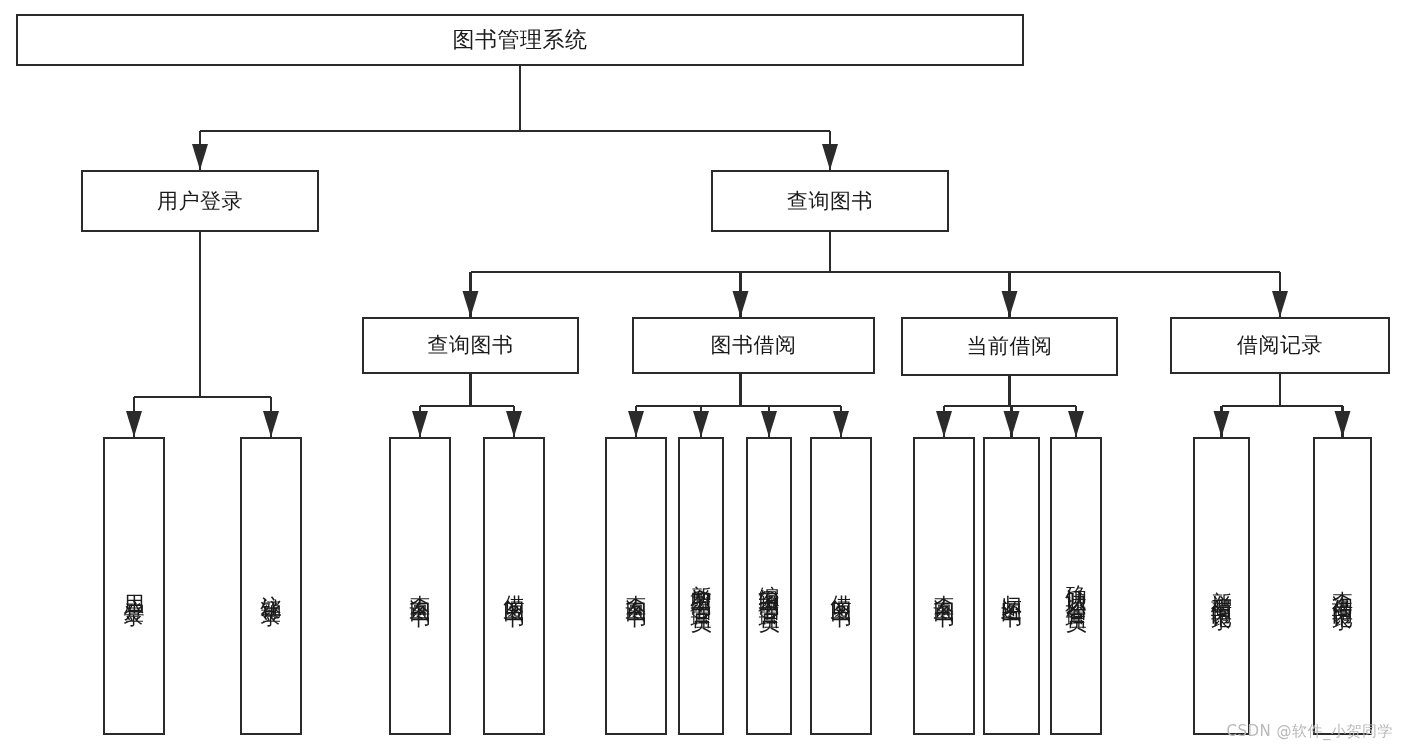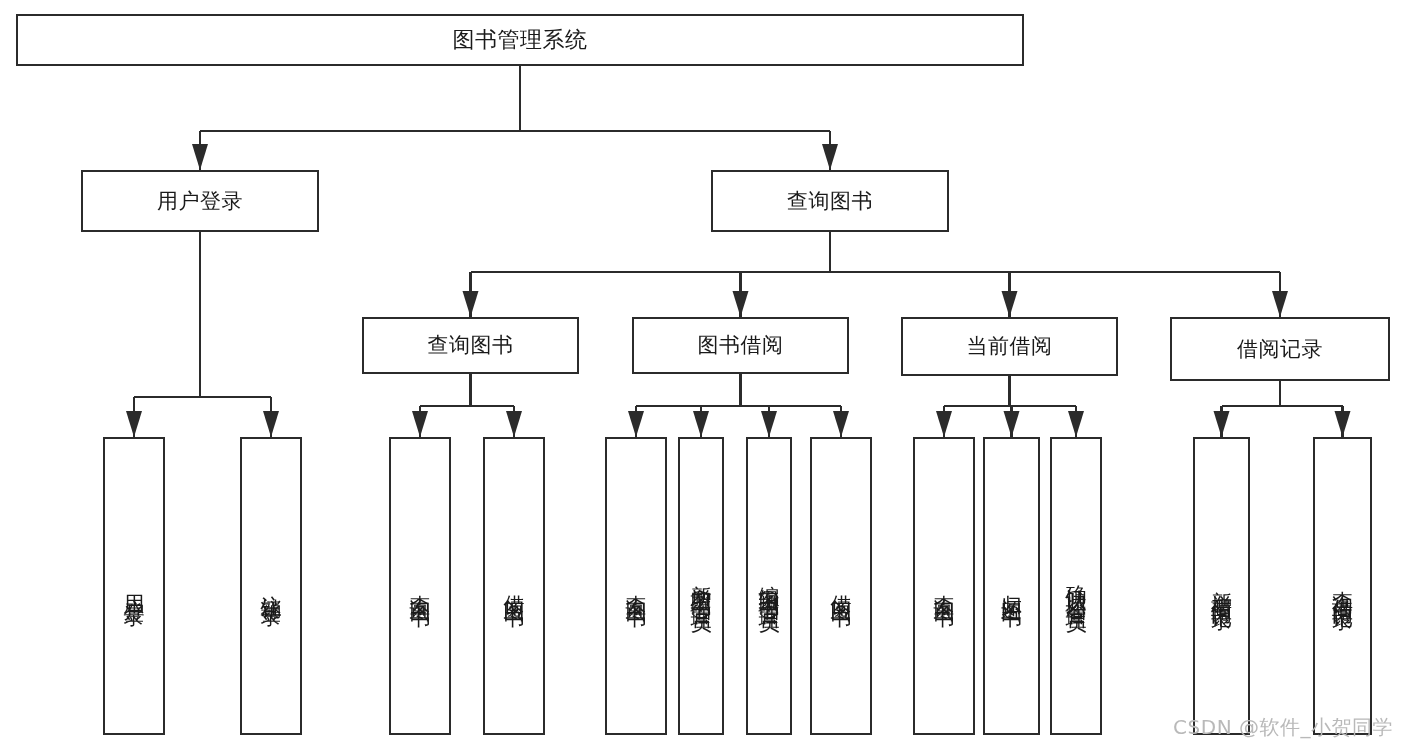--- a/index.html
+++ b/index.html
@@ -46,21 +46,21 @@
     letter-spacing: 4px;
     white-space: nowrap;
   }
   .node-box.root .node-label {
     font-size: 22px;
   }
   .watermark {
     position: absolute;
     right: 12px;
     bottom: 6px;
-    font-size: 20px;
+    font-size: 15px;
     color: #b9b9b9;
     white-space: nowrap;
     letter-spacing: 0.5px;
     pointer-events: none;
   }
 </style>
 </head>
 <body>
 
 <div id="diagram-root">
@@ -127,27 +127,27 @@
   <div class="node-box" style="left: 81px; top: 170px; width: 238px; height: 62px;">
     <span class="node-label">用户登录</span>
   </div>
   <div class="node-box" style="left: 711px; top: 170px; width: 238px; height: 62px;">
     <span class="node-label">查询图书</span>
   </div>
 
   <div class="node-box" style="left: 362px; top: 317px; width: 217px; height: 57px;">
     <span class="node-label">查询图书</span>
   </div>
-  <div class="node-box" style="left: 632px; top: 317px; width: 217px; height: 57px;">
+  <div class="node-box" style="left: 632px; top: 317px; width: 243px; height: 57px;">
     <span class="node-label">图书借阅</span>
   </div>
   <div class="node-box" style="left: 901px; top: 317px; width: 217px; height: 59px;">
     <span class="node-label">当前借阅</span>
   </div>
-  <div class="node-box" style="left: 1170px; top: 317px; width: 220px; height: 64px;">
+  <div class="node-box" style="left: 1170px; top: 317px; width: 220px; height: 57px;">
     <span class="node-label">借阅记录</span>
   </div>
 
   <div class="node-box vertical" style="left: 103px; top: 437px; width: 62px; height: 298px;">
     <span class="node-label">用户登录</span>
   </div>
   <div class="node-box vertical" style="left: 240px; top: 437px; width: 62px; height: 298px;">
     <span class="node-label">注销登录</span>
   </div>
 

